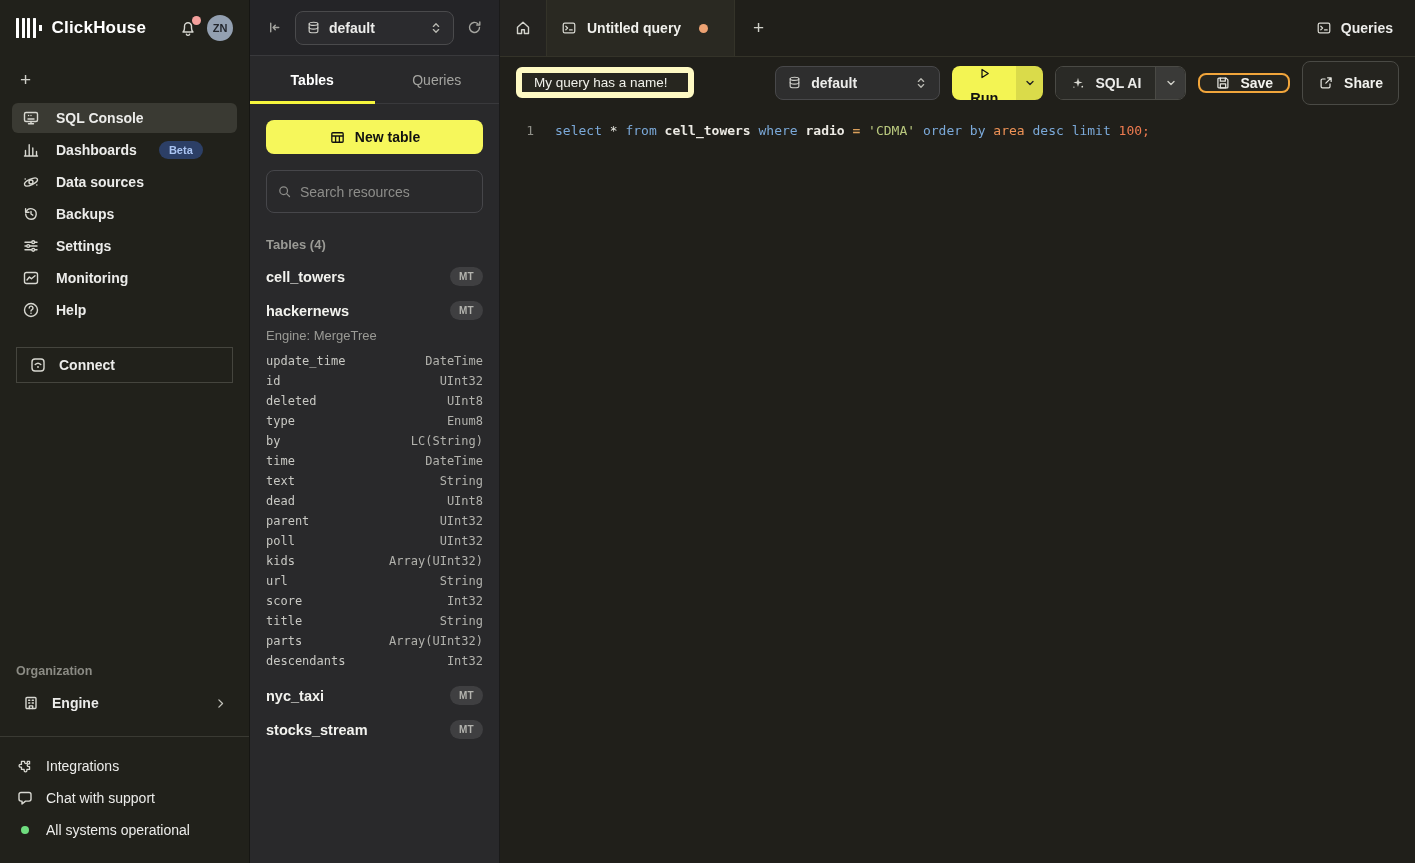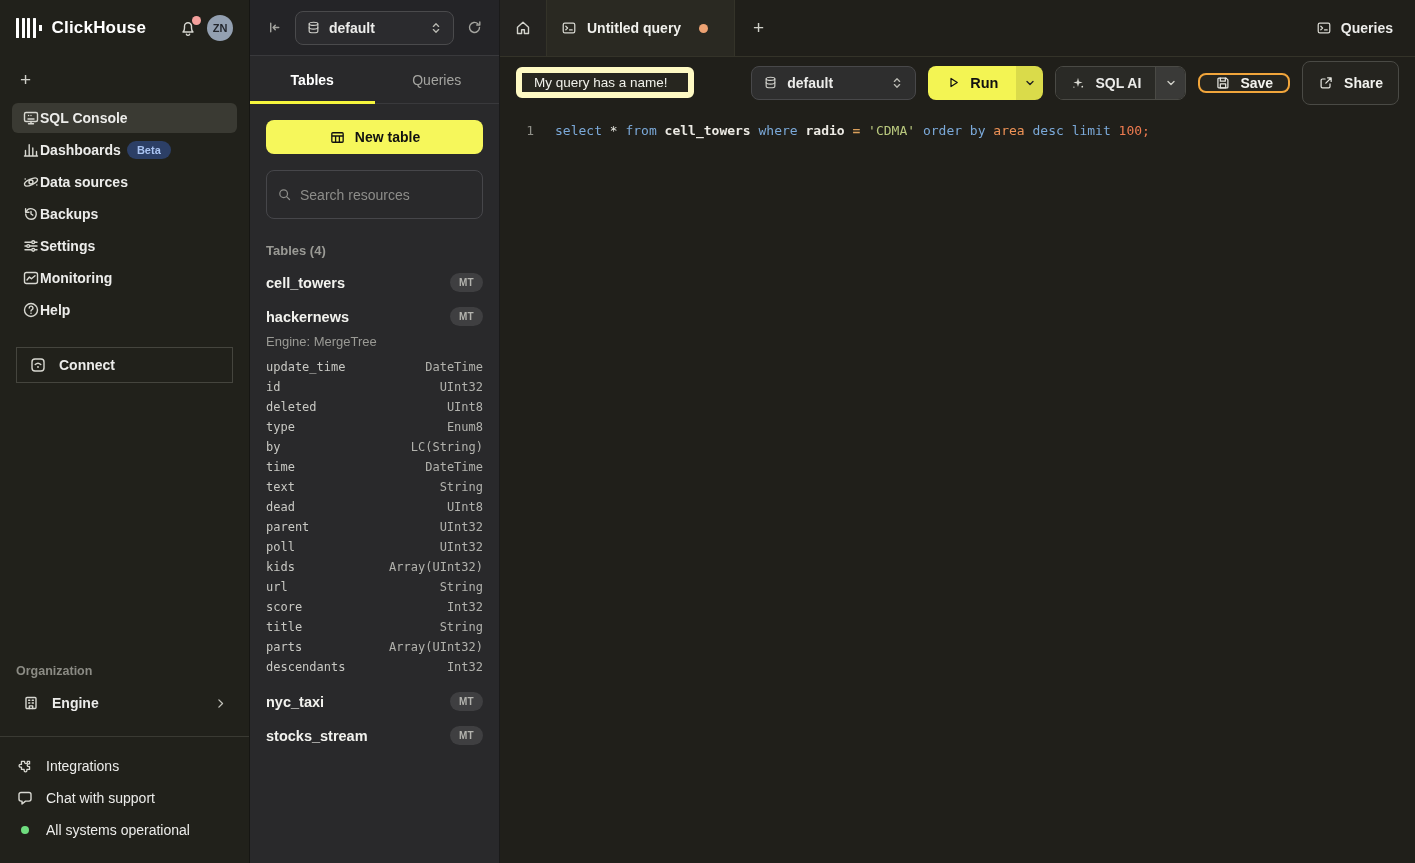--- a/index.html
+++ b/index.html
@@ -17,21 +17,21 @@
   .bell-wrap { position:relative; color:#d6d6d0; display:flex; }
   .bell-dot { position:absolute; top:-3px; right:-4px; width:9px; height:9px; border-radius:50%; background:#f4a09c; }
   .avatar { width:26px; height:26px; border-radius:50%; background:#93a0b1; color:#23262c; font-size:11px; font-weight:700; display:flex; align-items:center; justify-content:center; }
 
   .workspace-row { display:flex; align-items:center; gap:10px; margin:10px 14px 0 14px; }
   .workspace-select { flex:1; height:34px; background:#34342d; border-radius:8px; display:flex; align-items:center; padding:0 12px; font-size:14px; color:#ececea; cursor:pointer; }
   .workspace-select .chev { margin-left:auto; color:#b9b9b2; display:flex; }
   .icon-btn { color:#cfcfc8; font-size:19px; line-height:1; background:none; border:none; cursor:pointer; padding:4px 6px; }
 
   .nav { margin:10px 12px 0 12px; display:flex; flex-direction:column; gap:2px; }
-  .nav-item { height:30px; display:flex; align-items:center; gap:0; padding:0 10px; border-radius:6px; font-size:14px; font-weight:600; color:#ececea; cursor:pointer; }
+  .nav-item { height:30px; display:flex; align-items:center; gap:16px; padding:0 10px; border-radius:6px; font-size:14px; font-weight:600; color:#ececea; cursor:pointer; }
   .nav-item.active { background:#3a3a33; }
   .nav-item .nicon { display:flex; color:#d8d8d1; width:18px; justify-content:center; }
   .badge-beta { margin-left:6px; background:#2c3f66; color:#aac4f2; font-size:11px; font-weight:700; padding:3px 10px; border-radius:10px; }
 
   .connect-btn { margin:22px 16px 0 16px; height:36px; border:1px solid #45453e; border-radius:0; background:none; color:#ececea; display:flex; align-items:center; gap:12px; padding:0 12px; font-size:14px; font-weight:600; cursor:pointer; }
   .connect-btn .nicon { display:flex; color:#d8d8d1; }
 
   .sb-spacer { flex:1; }
   .org-label { margin:0 16px 8px 16px; font-size:12.5px; font-weight:600; color:#8b8b84; }
   .meetups-row { margin:0 12px; height:34px; display:flex; align-items:center; gap:12px; padding:0 10px; font-size:14px; font-weight:600; border-radius:6px; cursor:pointer; }
@@ -51,21 +51,21 @@
   .db-select .chev { margin-left:auto; color:#b9b9b2; display:flex; }
   .db-select .nicon { display:flex; color:#cfcfca; }
 
   .ex-tabs { height:48px; display:flex; border-bottom:1px solid #39393c; }
   .ex-tab { flex:1; display:flex; align-items:center; justify-content:center; font-size:14px; color:#a4a4a0; cursor:pointer; position:relative; }
   .ex-tab.active { color:#ffffff; font-weight:700; }
   .ex-tab.active::after { content:""; position:absolute; left:0; right:0; bottom:-1px; height:3px; background:#f5f53d; }
 
   .ex-content { padding:16px; overflow:hidden; }
   .new-table-btn { width:100%; height:34px; background:#f6f75b; border:none; border-radius:8px; color:#111; font-size:14px; font-weight:700; display:flex; align-items:center; justify-content:center; gap:9px; cursor:pointer; font-family:inherit; }
-  .search-box { margin-top:16px; height:49px; border:1px solid #46464a; border-radius:8px; display:flex; align-items:center; padding:0 10px; gap:8px; color:#8d8d8a; }
+  .search-box { margin-top:16px; height:43px; border:1px solid #46464a; border-radius:8px; display:flex; align-items:center; padding:0 10px; gap:8px; color:#8d8d8a; }
   .search-box input { flex:1; background:none; border:none; outline:none; color:#e8e8e4; font-size:14px; font-family:inherit; }
   .search-box input::placeholder { color:#8d8d8a; }
   .section-label { margin-top:24px; font-size:13px; font-weight:600; color:#9a9a95; }
 
   .tbl-row { margin-top:15px; display:flex; align-items:center; justify-content:space-between; cursor:pointer; }
   .tbl-name { font-size:14.5px; font-weight:700; color:#f2f2ee; }
   .mt-badge { background:#3f3f41; color:#b3b3ae; font-size:10px; font-weight:700; padding:4px 9px; border-radius:10px; letter-spacing:0.3px; }
   .engine-line { margin-top:8px; font-size:13px; color:#9a9a95; }
   .cols { margin-top:8px; }
   .col-row { display:flex; justify-content:space-between; font-family:"DejaVu Sans Mono",monospace; font-size:12px; line-height:20px; }
@@ -86,21 +86,21 @@
   .queries-btn .nicon { display:flex; color:#d8d8d1; }
 
   .toolbar { height:51px; display:flex; align-items:center; padding:0 16px; }
   .qname-input { width:178px; height:31px; background:#27261f; border:6px solid #fef9c3; border-radius:6px; color:#f0f0ea; font-size:13.5px; padding:0 12px; outline:none; font-family:inherit; }
   .toolbar-right { margin-left:auto; display:flex; align-items:center; gap:12px; }
   .tb-db-select { width:165px; height:34px; background:#2e2e2e; border:1px solid #48484a; border-radius:8px; display:flex; align-items:center; gap:9px; padding:0 11px; font-size:14px; font-weight:600; color:#ececea; cursor:pointer; }
   .tb-db-select .chev { margin-left:auto; color:#b9b9b2; display:flex; }
   .tb-db-select .nicon { display:flex; color:#cfcfca; }
 
   .run-btn { display:flex; border-radius:8px; overflow:hidden; cursor:pointer; }
-  .run-main { background:#f3f453; color:#111; display:flex; align-items:center; gap:9px; padding:0 18px; height:34px; font-size:14.5px; font-weight:700; }
+  .run-main { background:#f3f453; color:#111; display:flex; align-items:center; gap:9px; padding:0 18px; height:34px; font-size:14.5px; font-weight:700;flex-direction:column; }
   .run-chev { width:27px; background:#dadb4a; display:flex; align-items:center; justify-content:center; color:#222; }
 
   .sqlai-btn { display:flex; border:1px solid #4a4a45; border-radius:8px; overflow:hidden; cursor:pointer; height:34px; }
   .sqlai-main { display:flex; align-items:center; gap:9px; padding:0 14px; background:#2a2a26; font-size:14px; font-weight:700; color:#ececea; }
   .sqlai-main .nicon { display:flex; color:#d9d9d2; }
   .sqlai-chev { width:30px; background:#3a3a38; border-left:1px solid #4a4a45; display:flex; align-items:center; justify-content:center; color:#cfcfc8; }
 
   .save-btn { height:20px; border:2px solid #f1a53b; border-radius:8px; background:#26251f; color:#f2f2ee; display:flex; align-items:center; gap:9px; padding:0 15px; font-size:14px; font-weight:700; cursor:pointer; font-family:inherit; }
   .save-btn .nicon { display:flex; color:#e6e6e0; }
   .share-btn { height:44px; border:1px solid #4a4a45; border-radius:8px; background:#25241f; color:#f2f2ee; display:flex; align-items:center; gap:10px; padding:0 15px; font-size:14px; font-weight:700; cursor:pointer; font-family:inherit; }

